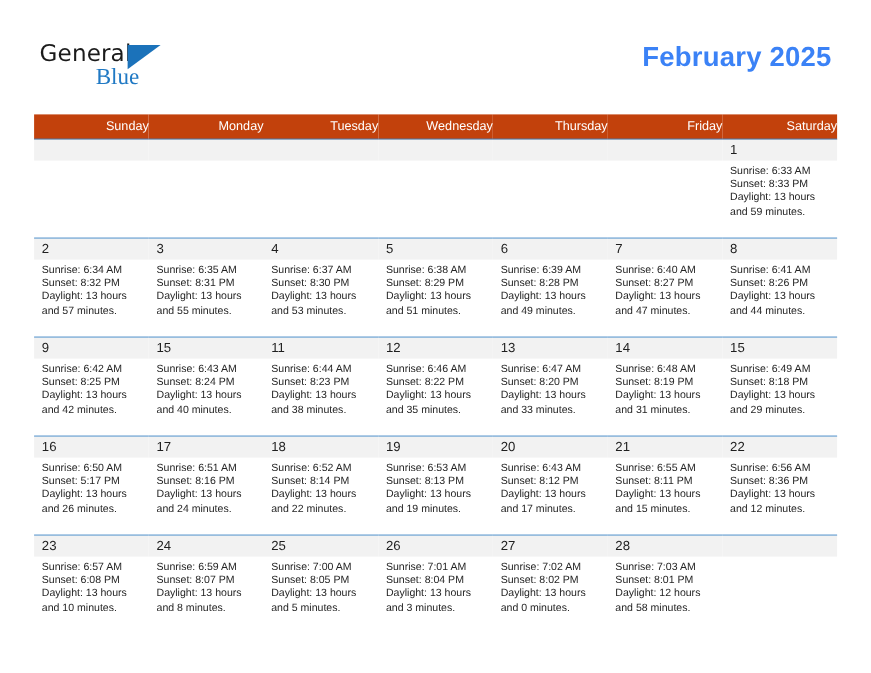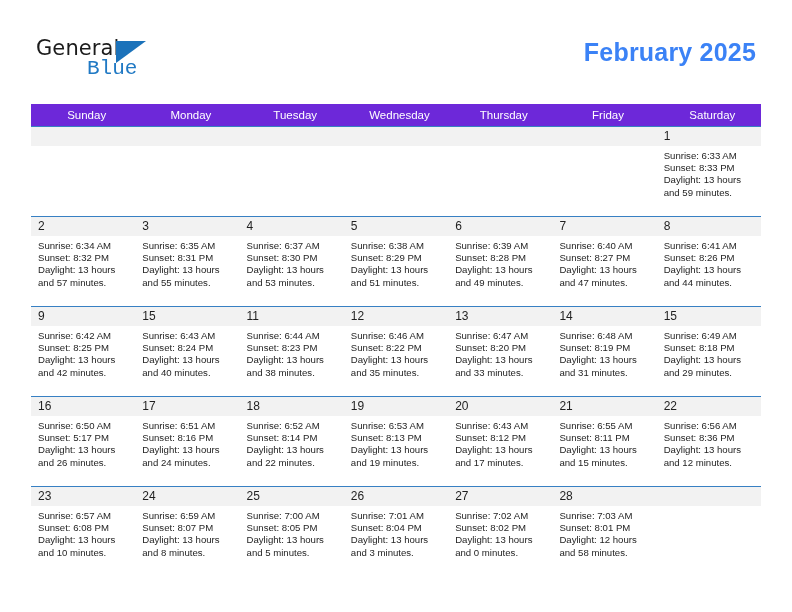--- a/index.html
+++ b/index.html
@@ -45,21 +45,21 @@
     color: #1b1b1b;
     font-family: "DejaVu Sans", sans-serif;
     font-weight: 400;
   }
   .logo-blue {
     position: absolute;
     left: 51px;
     top: 21px;
     font-size: 21px;
     color: #2079c4;
-    font-family: Liberation Mono, monospace;
+    font-family: Liberation Serif, serif;
     font-weight: 400;
   }
   .logo-flag {
     position: absolute;
     left: 80px;
     top: 5px;
     width: 0;
     height: 0;
     border-left: 30px solid #1b72ba;
     border-bottom: 22px solid transparent;
@@ -88,25 +88,25 @@
   
   .calendar {
     position: absolute;
     left: 31px;
     top: 104px;
     width: 730px;
     border-collapse: collapse;
     table-layout: fixed;
   }
   .calendar th {
-    background: #6d28d9;
+    background: #c2410c;
     color: #ffffff;
     font-size: 11.5px;
     font-weight: normal;
-    text-align: center;
+    text-align: right;
     padding: 5px 0 5px 7px;
     height: 12px;
     border: none;
   }
   .calendar td {
     vertical-align: top;
     padding: 0;
     width: 104.28px;
     height: 89px;
     border-top: 1px solid #3780c3;

